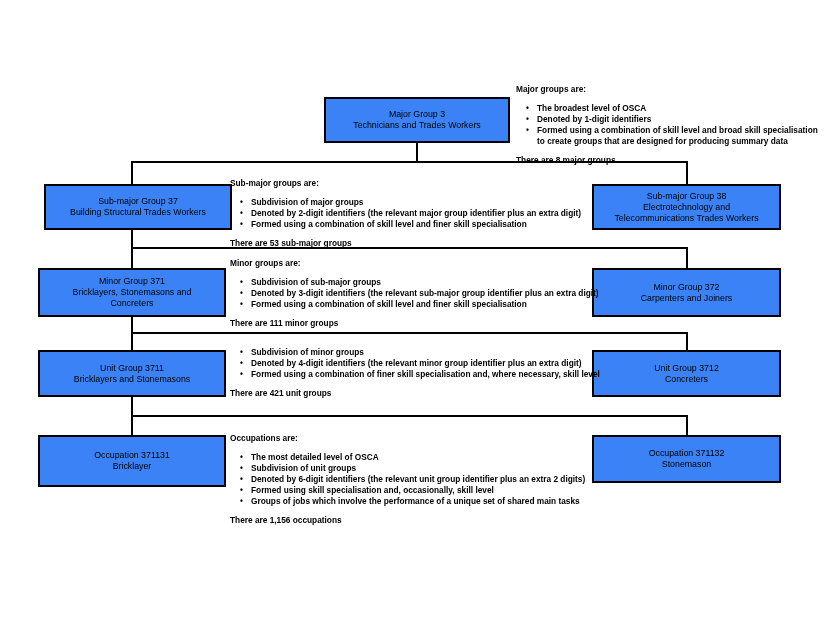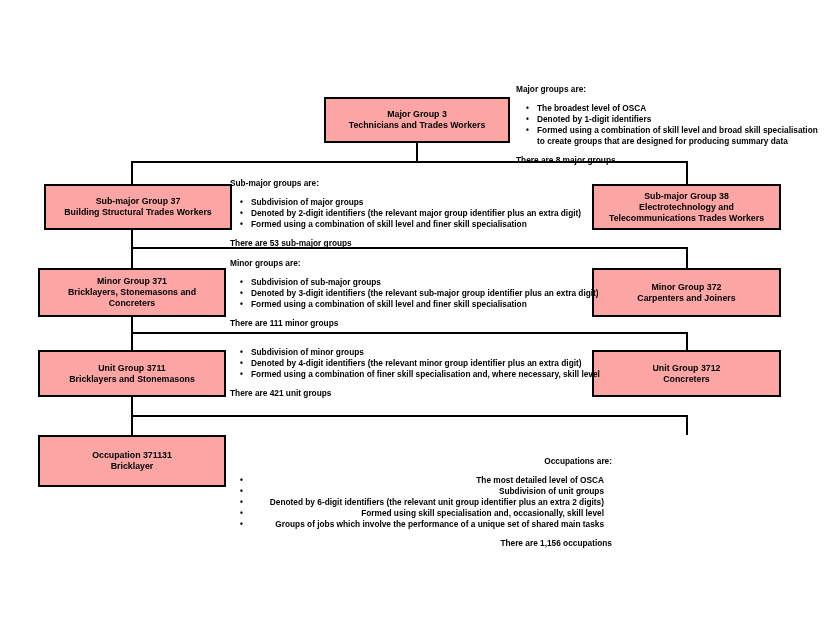--- a/index.html
+++ b/index.html
@@ -12,27 +12,27 @@
     font-family: "Liberation Sans", sans-serif;
     color: #000000;
     overflow: hidden;
   }
   .connector-svg { position: absolute; left: 0; top: 0; width: 832px; height: 624px; }
   .connector-svg path { stroke: #000000; stroke-width: 2; fill: none; }
   .box {
     position: absolute;
     box-sizing: border-box;
     border: 2px solid #000000;
-    background: #fca5a5;
+    background: #3b82f6;
     display: flex;
     flex-direction: column;
     align-items: center;
     justify-content: center;
     text-align: center;
-    font-weight: bold;
+    font-weight: normal;
     font-size: 8.8px;
     line-height: 11px;
     padding: 14px 3px;
   }
   .box-major      { left: 324px; top:  97px; width: 186px; height: 46px; }
   .box-sub-left   { left:  44px; top: 184px; width: 188px; height: 46px; }
   .box-sub-right  { left: 592px; top: 184px; width: 189px; height: 46px; }
   .box-min-left   { left:  38px; top: 268px; width: 188px; height: 49px; }
   .box-min-right  { left: 592px; top: 268px; width: 189px; height: 49px; }
   .box-unit-left  { left:  38px; top: 350px; width: 188px; height: 47px; }
@@ -41,21 +41,21 @@
   .box-occ-right  { left: 592px; top: 435px; width: 189px; height: 48px; }
   .ann {
     position: absolute;
     font-size: 8.3px;
     line-height: 11px;
   }
   .ann-major { left: 516px; top:  84px; width: 312px; }
   .ann-sub   { left: 230px; top: 178px; width: 382px; }
   .ann-min   { left: 230px; top: 258px; width: 382px; }
   .ann-unit  { left: 230px; top: 339px; width: 382px; }
-  .ann-occ   { left: 230px; top: 456px; width: 382px; text-align: right; }
+  .ann-occ   { left: 230px; top: 433px; width: 382px; }
   .ann-header { font-weight: bold; }
   .ann ul { margin: 8px; padding: 0; list-style: none; font-weight: bold; }
   .ann li { position: relative; padding-left: 13px; }
   .ann li::before { content: "\2022"; position: absolute; left: 2px; top: 0; }
   .ann-footer { font-weight: bold; }
 </style>
 </head>
 <body>
 
 <div class="canvas">
@@ -133,20 +133,24 @@
       <li>Denoted by 4-digit identifiers (the relevant minor group identifier plus an extra digit)</li>
       <li>Formed using a combination of finer skill specialisation and, where necessary, skill level</li>
     </ul>
     <div class="ann-footer">There are 421 unit groups</div>
   </div>
 
   <div class="box box-occ-left">
     <span>Occupation 371131</span>
     <span>Bricklayer</span>
   </div>
+  <div class="box box-occ-right">
+    <span>Occupation 371132</span>
+    <span>Stonemason</span>
+  </div>
   <div class="ann ann-occ">
     <div class="ann-header">Occupations are:</div>
     <ul>
       <li>The most detailed level of OSCA</li>
       <li>Subdivision of unit groups</li>
       <li>Denoted by 6-digit identifiers (the relevant unit group identifier plus an extra 2 digits)</li>
       <li>Formed using skill specialisation and, occasionally, skill level</li>
       <li>Groups of jobs which involve the performance of a unique set of shared main tasks</li>
     </ul>
     <div class="ann-footer">There are 1,156 occupations</div>

